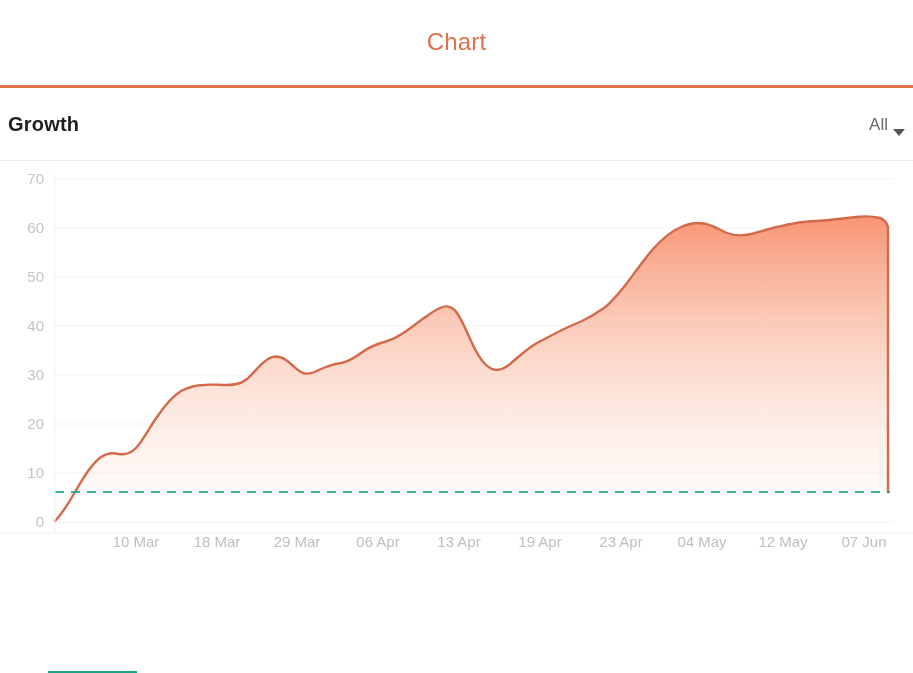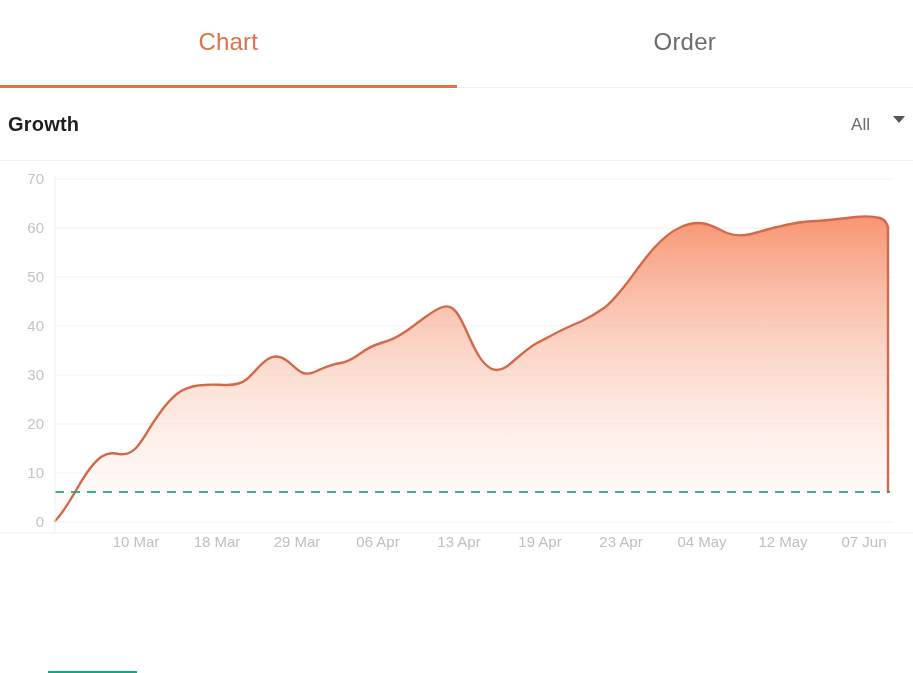--- a/index.html
+++ b/index.html
@@ -79,22 +79,22 @@
   }
   .section-title {
     font-size: 20px;
     font-weight: bold;
     color: #1f1f1f;
     letter-spacing: 0.2px;
   }
   .range-select {
     margin-left: auto;
     display: flex;
-    align-items: flex-start;
-    gap: 23px;
+    align-items: flex-end;
+    gap: 5px;
     font-size: 17px;
     color: #6b6b6b;
     cursor: pointer;
     user-select: none;
   }
   .caret {
     width: 0;
     height: 0;
     border-left: 6px solid transparent;
     border-right: 6px solid transparent;
@@ -141,23 +141,20 @@
     fill: #c4c4c4;
   }
 </style>
 </head>
 <body>
 
 <div class="tabs">
   <div class="tabs-underline"></div>
   <div class="tab active">
     <span>Chart</span>
-  </div>
-  <div class="tab">
-    <span>Order</span>
   </div>
 </div>
 
 <div class="section-header">
   <div class="section-title">Growth</div>
   <div class="range-select">
     <span>All</span>
     <span class="caret"></span>
   </div>
 </div>

